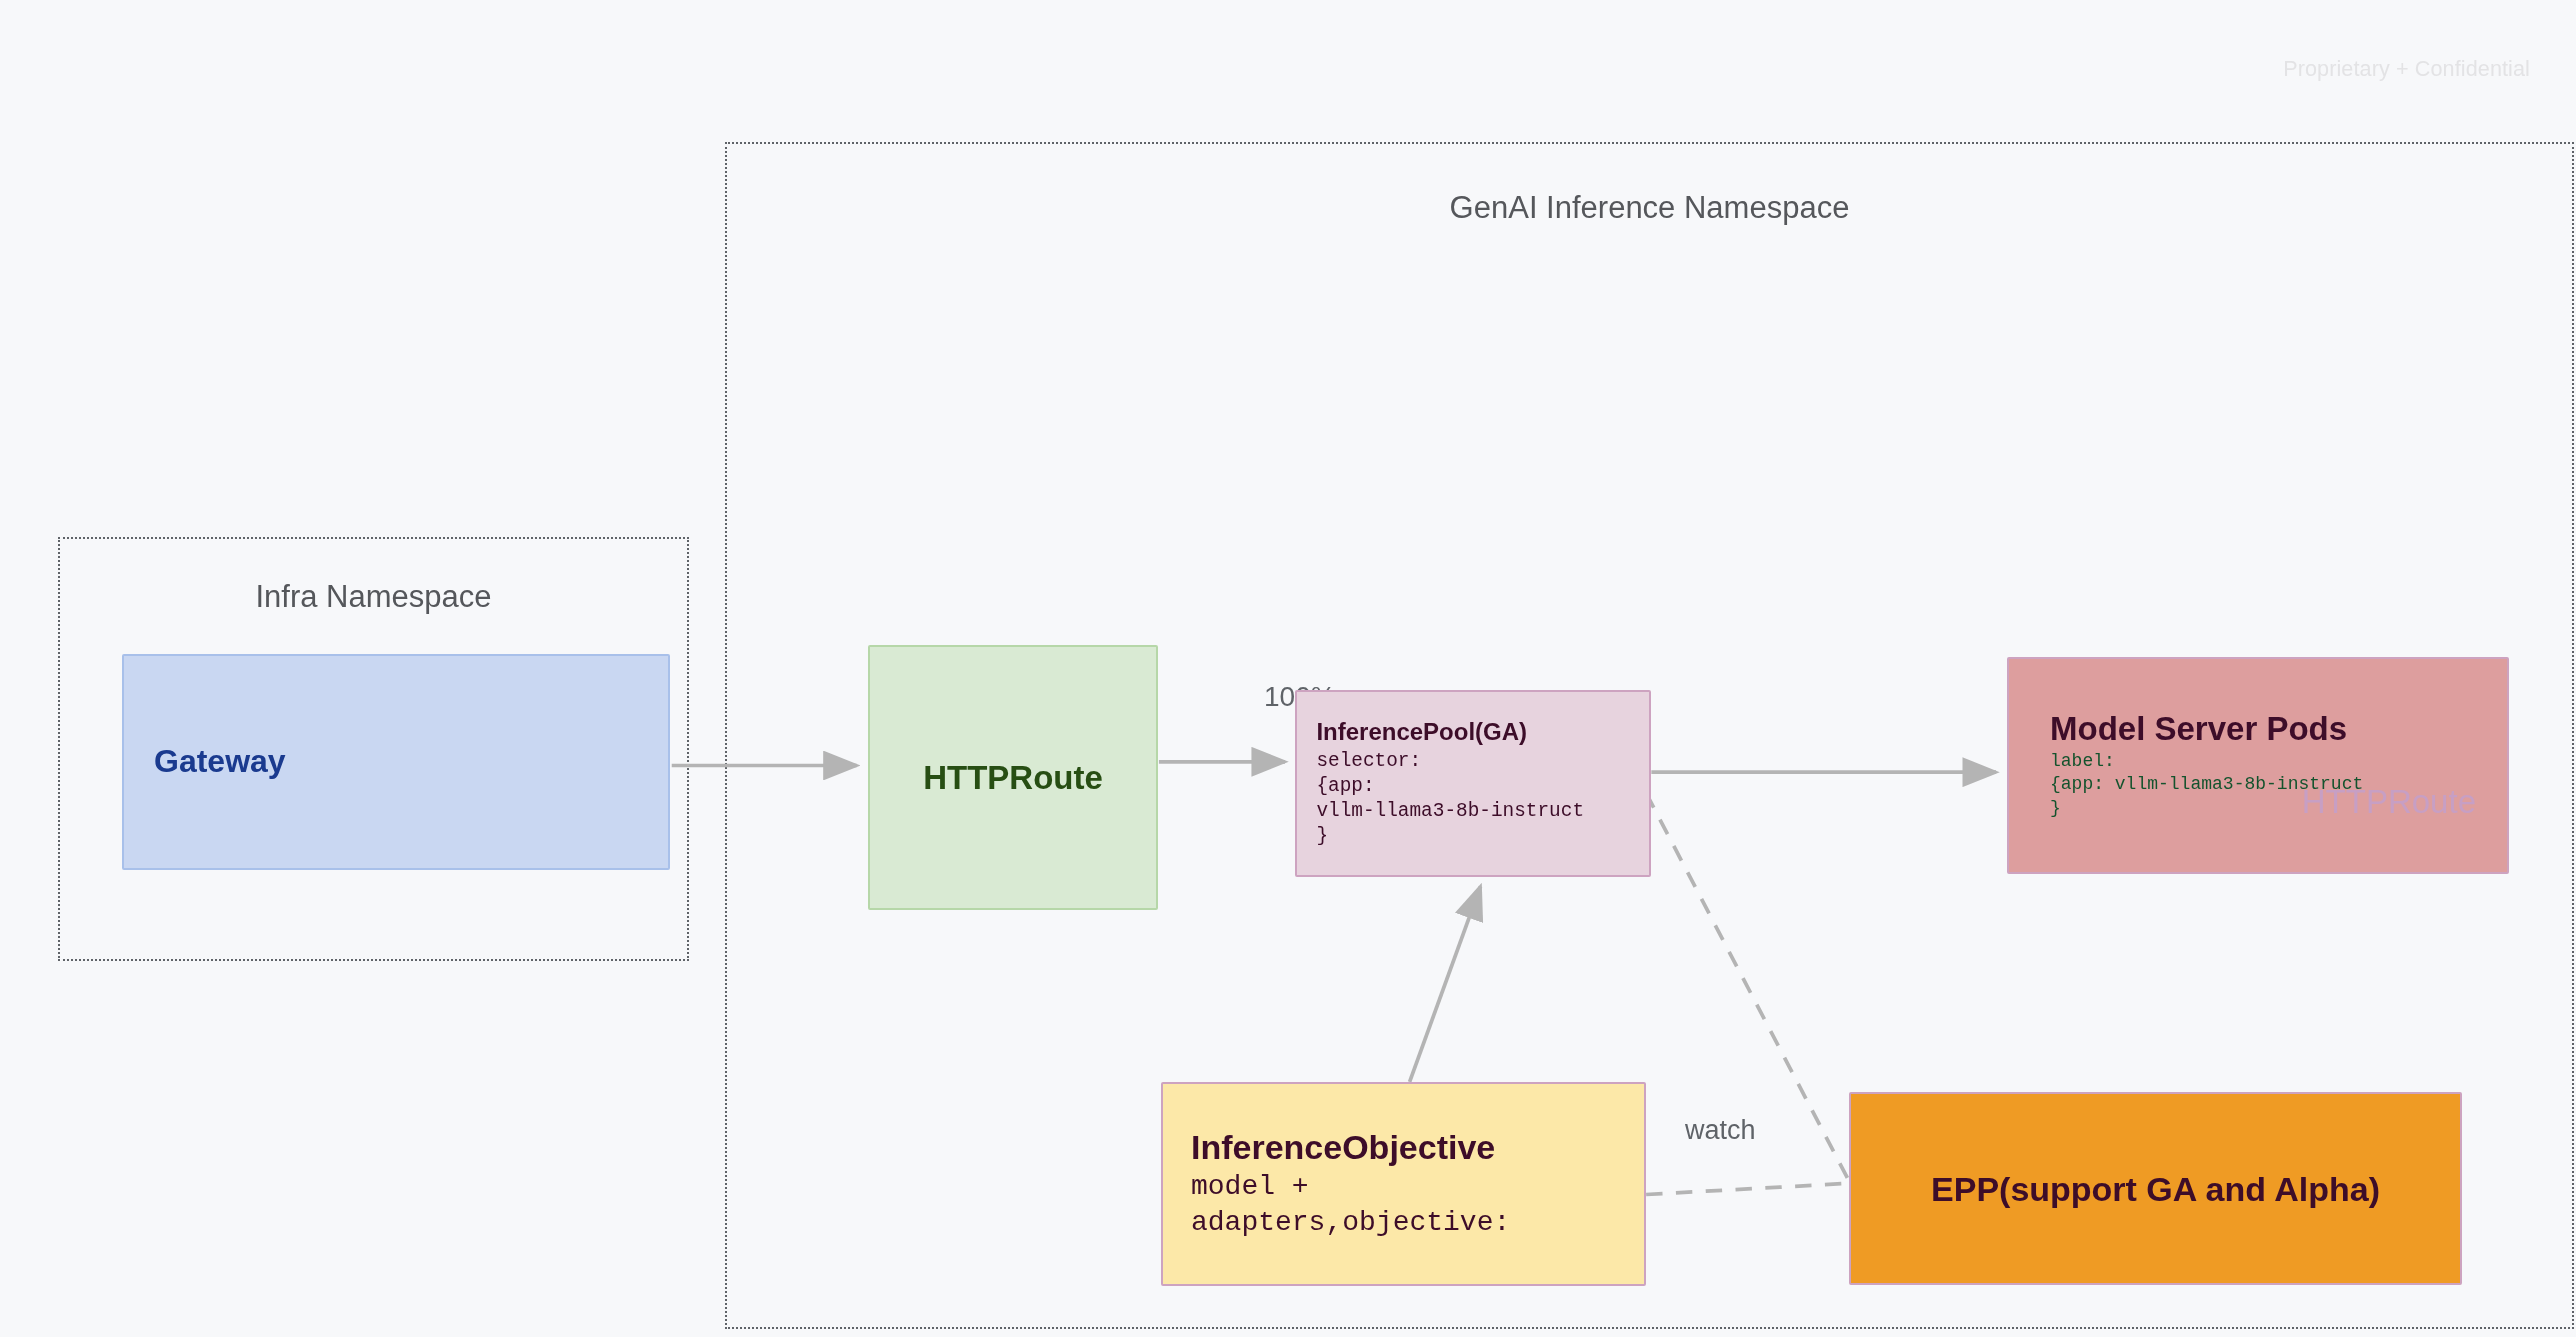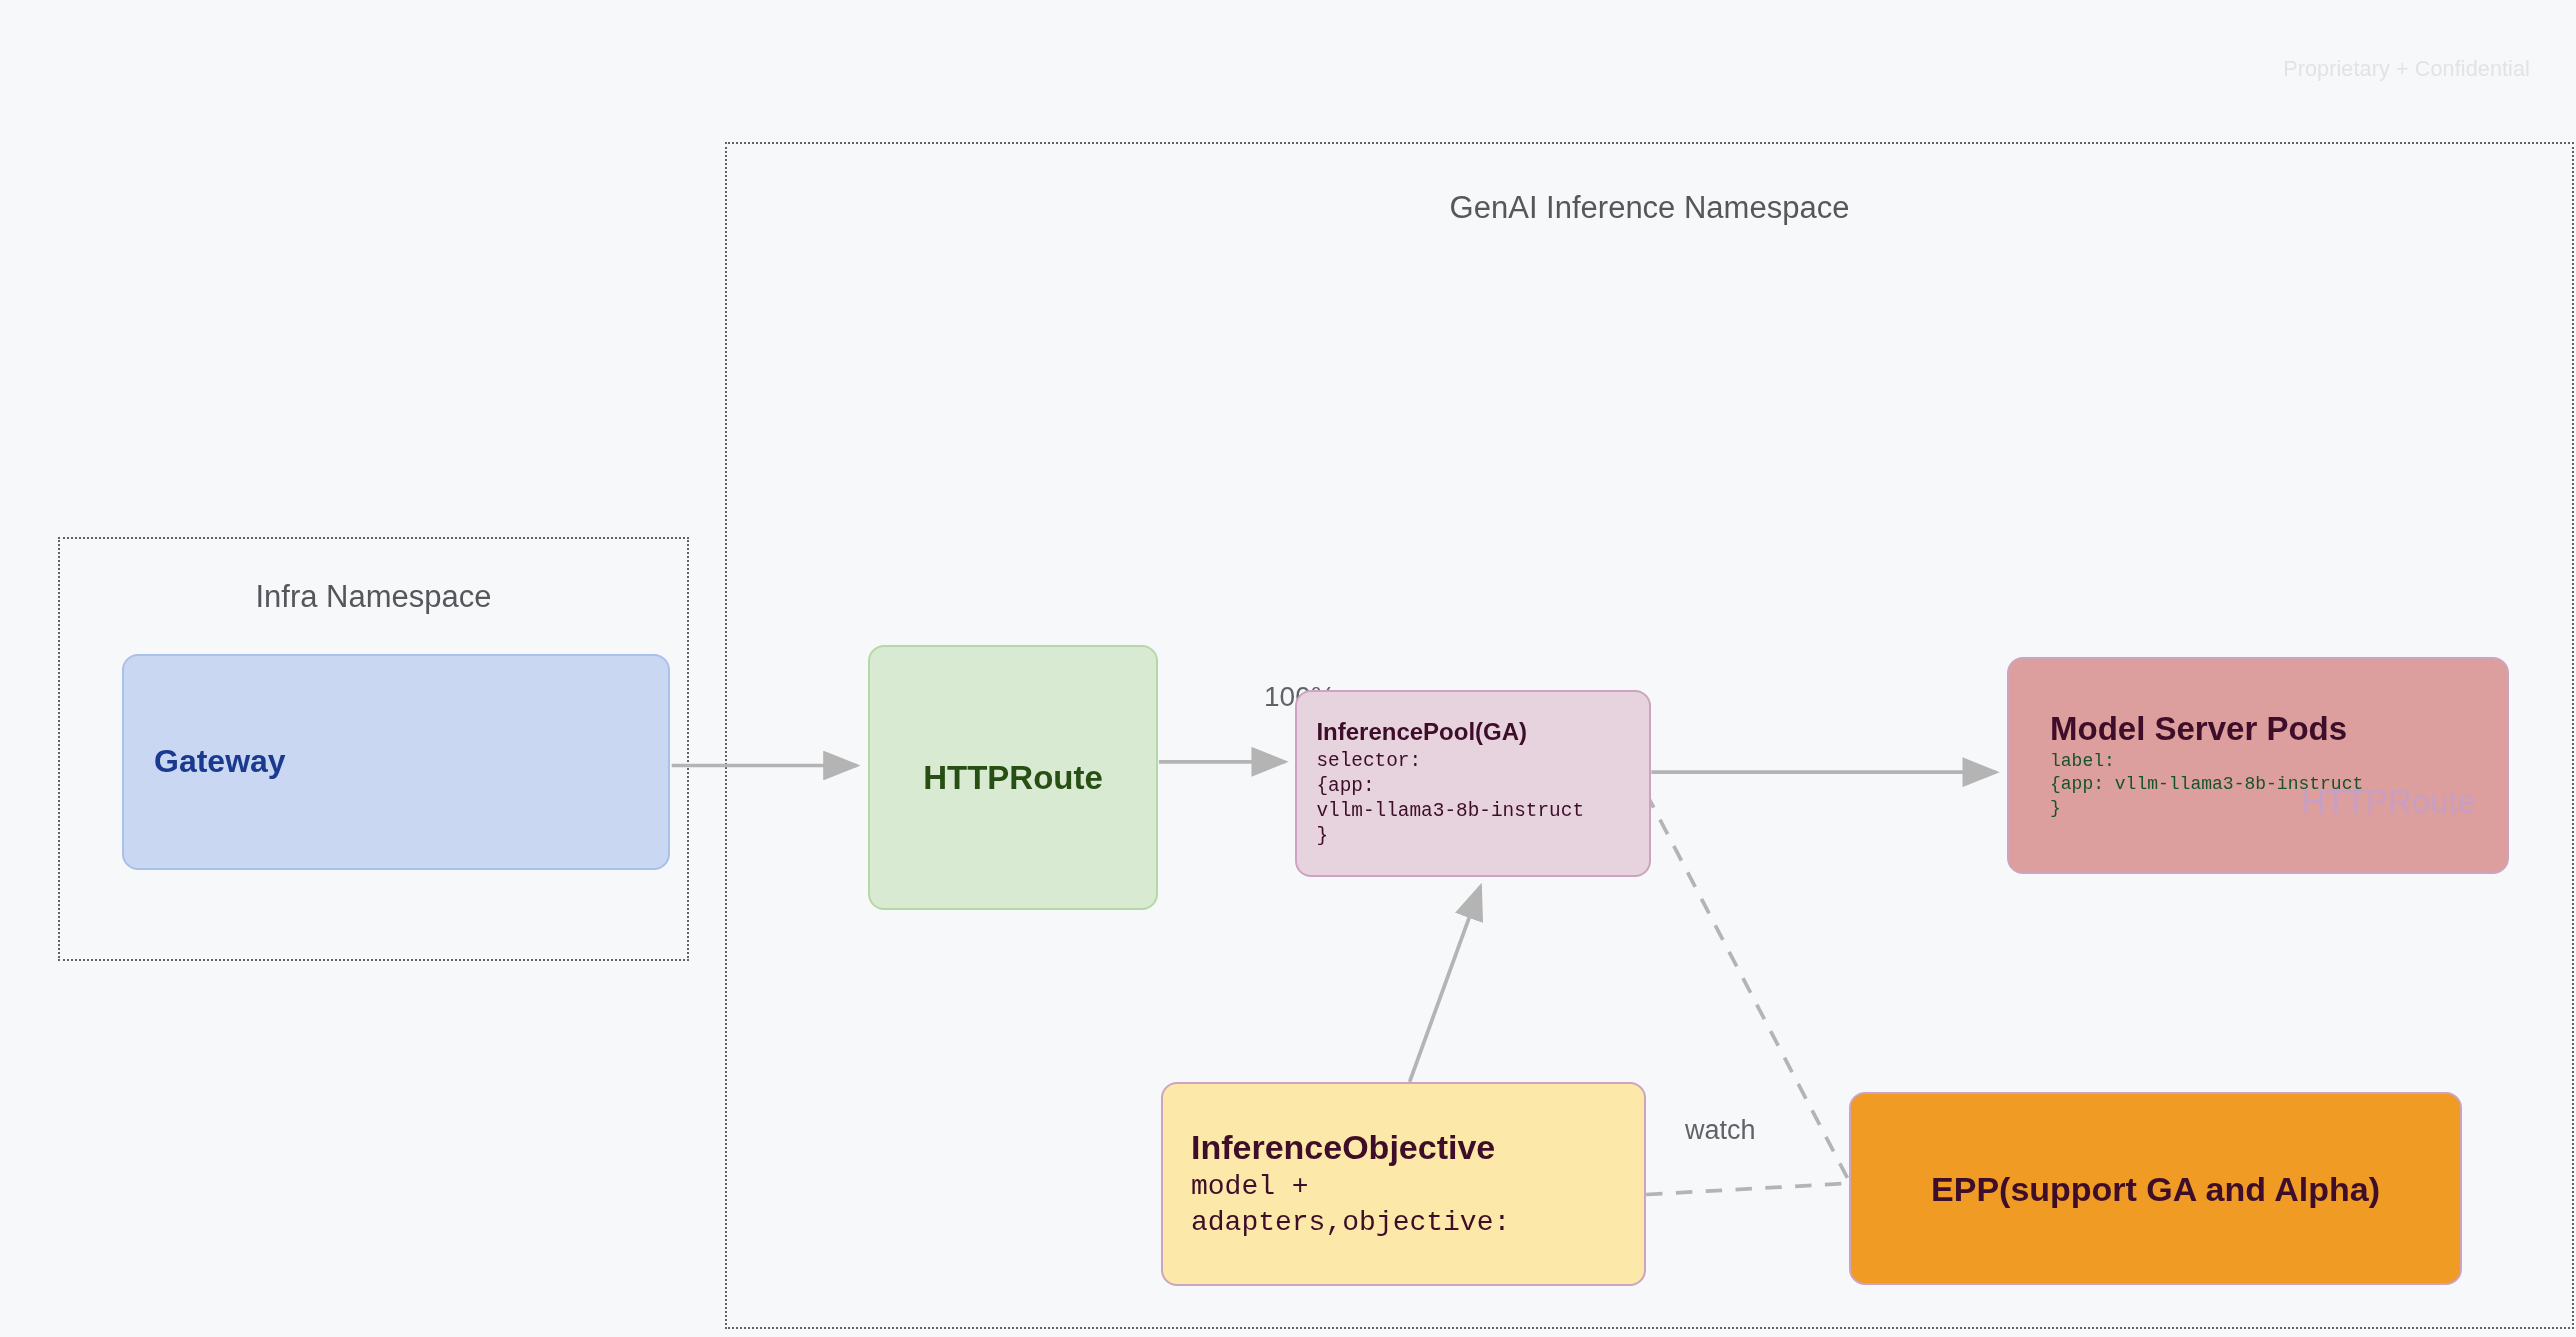--- a/index.html
+++ b/index.html
@@ -56,21 +56,21 @@
     top: 142px;
     width: 1849px;
     height: 1187px;
   }
   #ns-genai .ns-title { top: 46px; }
 
   
   .node {
     position: absolute;
     box-sizing: border-box;
-    border-radius: 16px;
+    border-radius: 2px;
     border: 2.2px solid;
     padding: 0;
     overflow: hidden;
   }
   .node .inner {
     position: absolute;
     left: 30px;
     right: 13.4px;
     top: 50%;
     transform: translateY(-50%);

